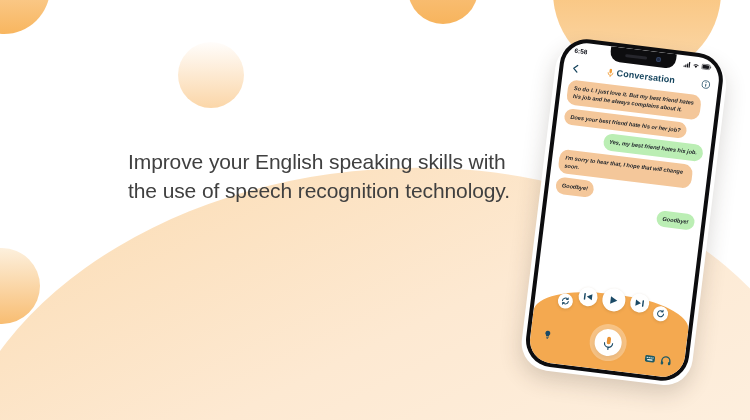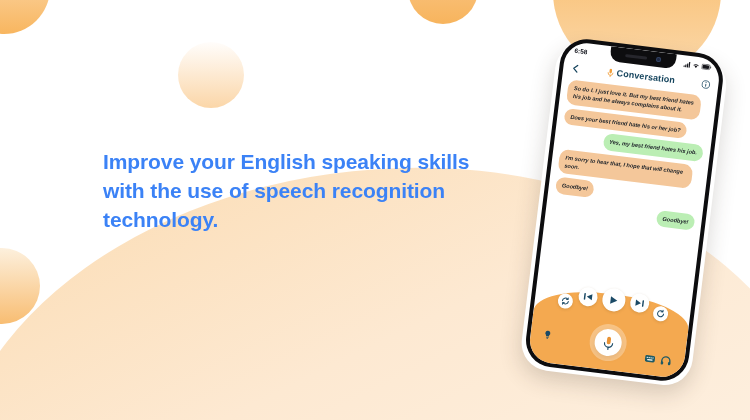--- a/index.html
+++ b/index.html
@@ -36,22 +36,22 @@
     left:408px;top:-46px;width:70px;height:70px;
     background:linear-gradient(180deg,#fbcb91 0%,#f7b45d 100%);
   }
   .c-behind-phone{
     left:553px;top:-92px;width:168px;height:168px;
     background:linear-gradient(180deg,#f8b458 0%,#fbd9ac 100%);
   }
 
   
   .headline{
-    position:absolute;left:103px;top:148px;width:400px;
-    color:#3b82f6;font-size:21px;line-height:1.38;font-weight:700;
+    position:absolute;left:128px;top:148px;width:400px;
+    color:#404040;font-size:21px;line-height:1.38;font-weight:400;
     letter-spacing:-0.1px;
   }
 
   
   .phone-wrap{
     position:absolute;left:534px;top:44px;width:196px;height:340px;
     transform:rotate(7deg);
   }
   .phone-shadow{
     position:absolute;left:4px;top:6px;width:172px;height:330px;

